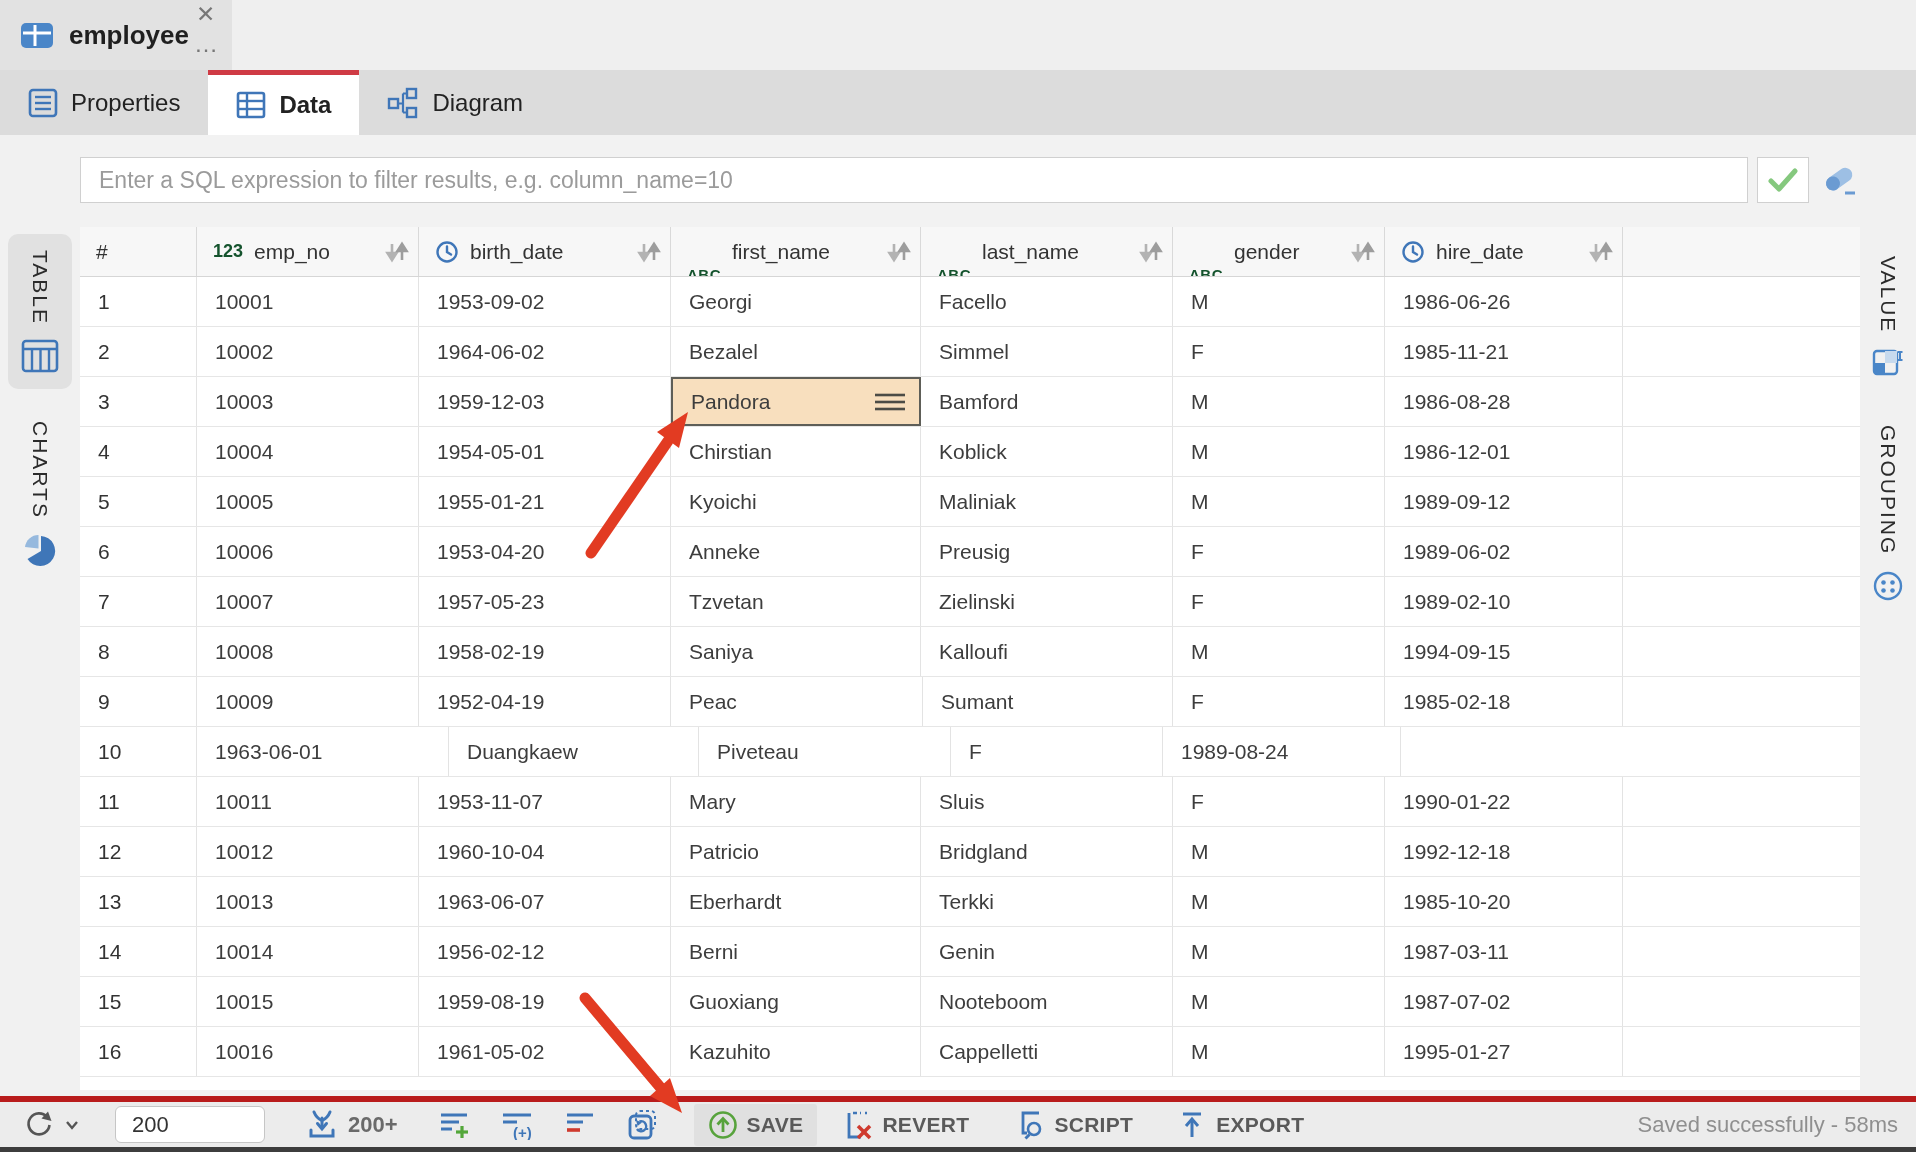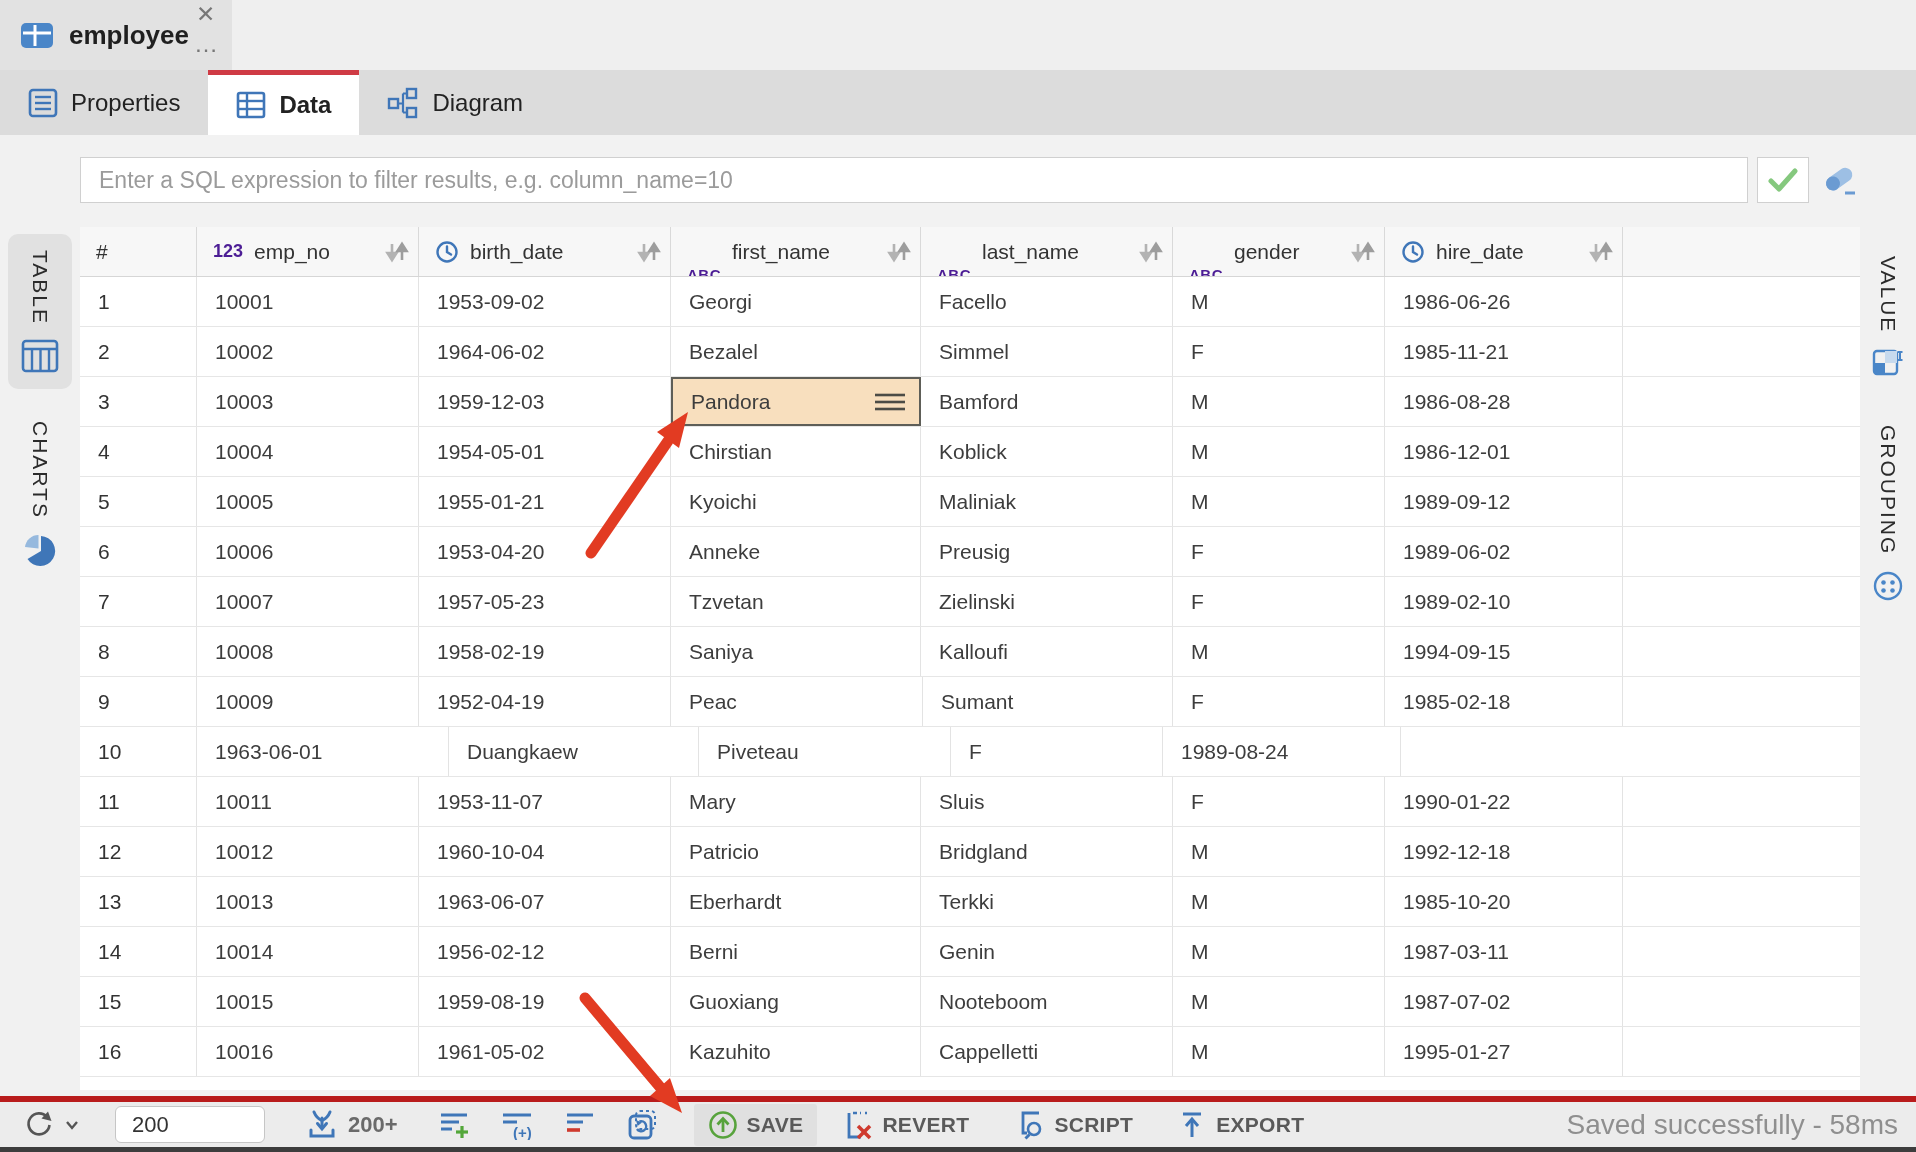--- a/index.html
+++ b/index.html
@@ -40,40 +40,40 @@
     border:1px solid #d0d0d0;display:flex;align-items:center;justify-content:center;}
   .filter-clear{position:absolute;left:1740px;top:28px;width:40px;height:36px;
     display:flex;align-items:center;justify-content:center;}
 
   .grid-panel{position:absolute;left:0;top:92px;width:1780px;height:863px;background:#fff;}
 
   .g-header{display:flex;height:50px;background:#f7f7f7;border-bottom:1px solid #d6d6d6;}
   .g-hcell{border-right:1px solid #d9d9d9;display:flex;align-items:center;gap:11px;
     padding-left:16px;font-size:21px;color:#333;overflow:hidden;}
   .hlabel{white-space:nowrap;}
-  .badge{color:#4c1d95;font-weight:bold;}
+  .badge{color:#14532d;font-weight:bold;}
   .badge-num{font-size:18px;}
   .badge-txt{font-size:15px;letter-spacing:0.5px;margin-top:46px;}
   .g-row{display:flex;height:50px;border-bottom:1px solid #e6e6e6;background:#fff;}
   .g-cell{border-right:1px solid #e3e3e3;display:flex;align-items:center;
     padding-left:18px;font-size:21px;color:#3d3d3d;overflow:hidden;white-space:nowrap;}
   .g-cell.rownum{color:#333;}
   .g-cell.edited{background:#f8dfbe;border:2px solid #5e5e58;justify-content:space-between;
     padding-right:12px;}
 
   
   .toolbar{position:absolute;left:0;bottom:5px;width:1916px;height:51px;background:#ececec;
     border-top:6px solid #b91c1c;display:flex;align-items:center;}
   .t-item{display:flex;align-items:center;gap:9px;}
   .fetch-input{width:150px;height:37px;border:1px solid #c6c6c6;border-radius:6px;background:#fff;
     font-size:22px;color:#333;padding:0 16px;font-family:"Liberation Sans",sans-serif;outline:none;}
   .t-label{font-size:21px;font-weight:bold;color:#5a5a5a;letter-spacing:0.3px;}
   .fetch-label{font-size:22px;font-weight:bold;color:#6a6a6a;}
   .save-group{background:#e0e0e0;border-radius:3px;padding:6px 14px;}
-  .status{position:absolute;right:18px;font-size:28px;color:#8f8f8f;}
+  .status{position:absolute;right:18px;font-size:22px;color:#8f8f8f;}
   .bottom-edge{position:absolute;left:0;bottom:0;width:1916px;height:5px;background:#3d3d3d;}
 
   .overlay{position:absolute;left:0;top:0;width:1916px;height:1152px;pointer-events:none;z-index:60;}
 </style>
 </head>
 <body>
 
 <div class="tabstrip">
   <div class="doc-tab">
     <svg width="34" height="27" viewBox="0 0 34 27">

